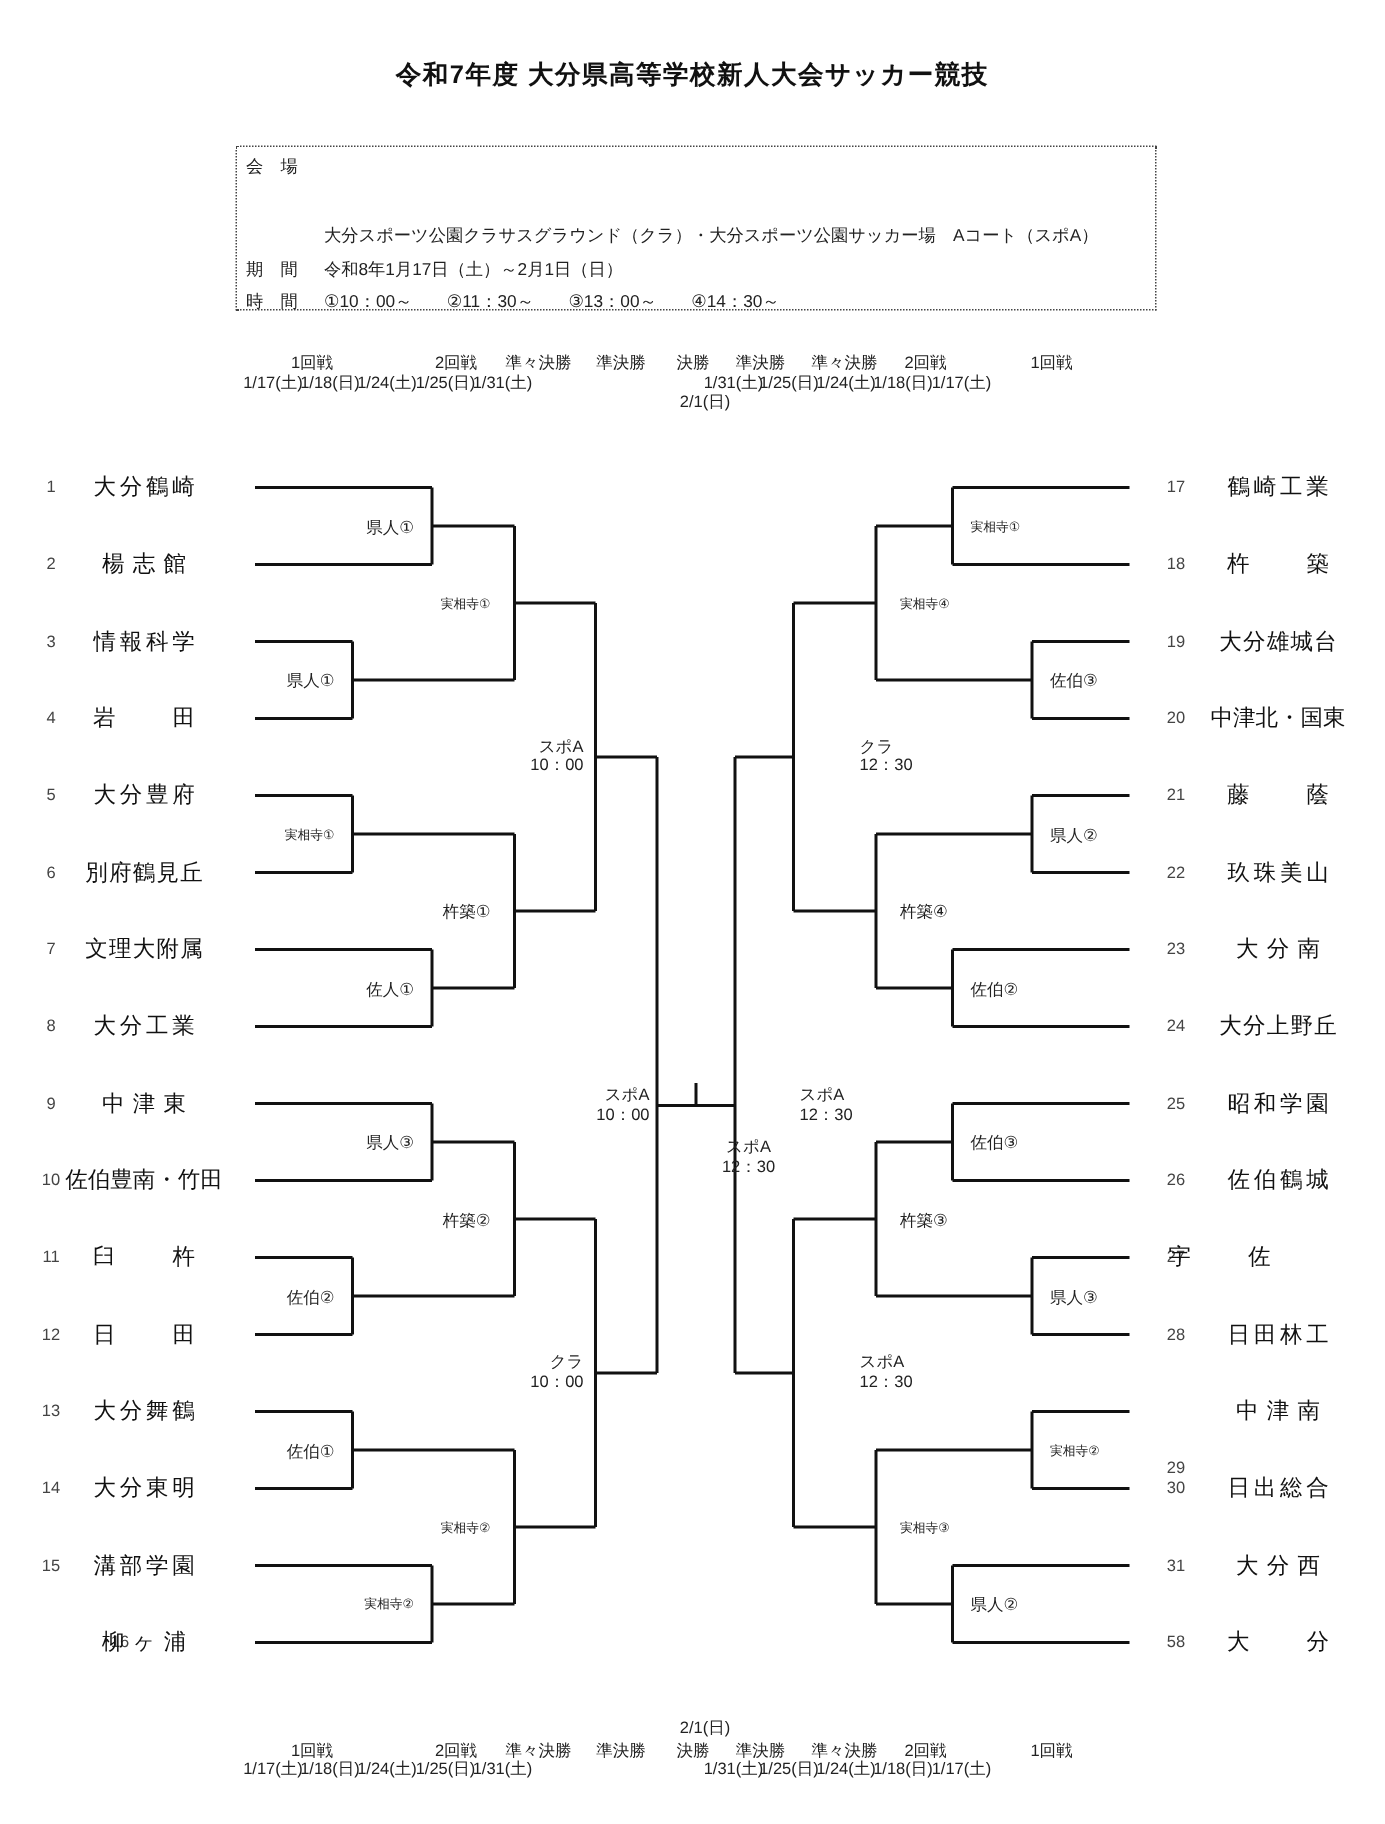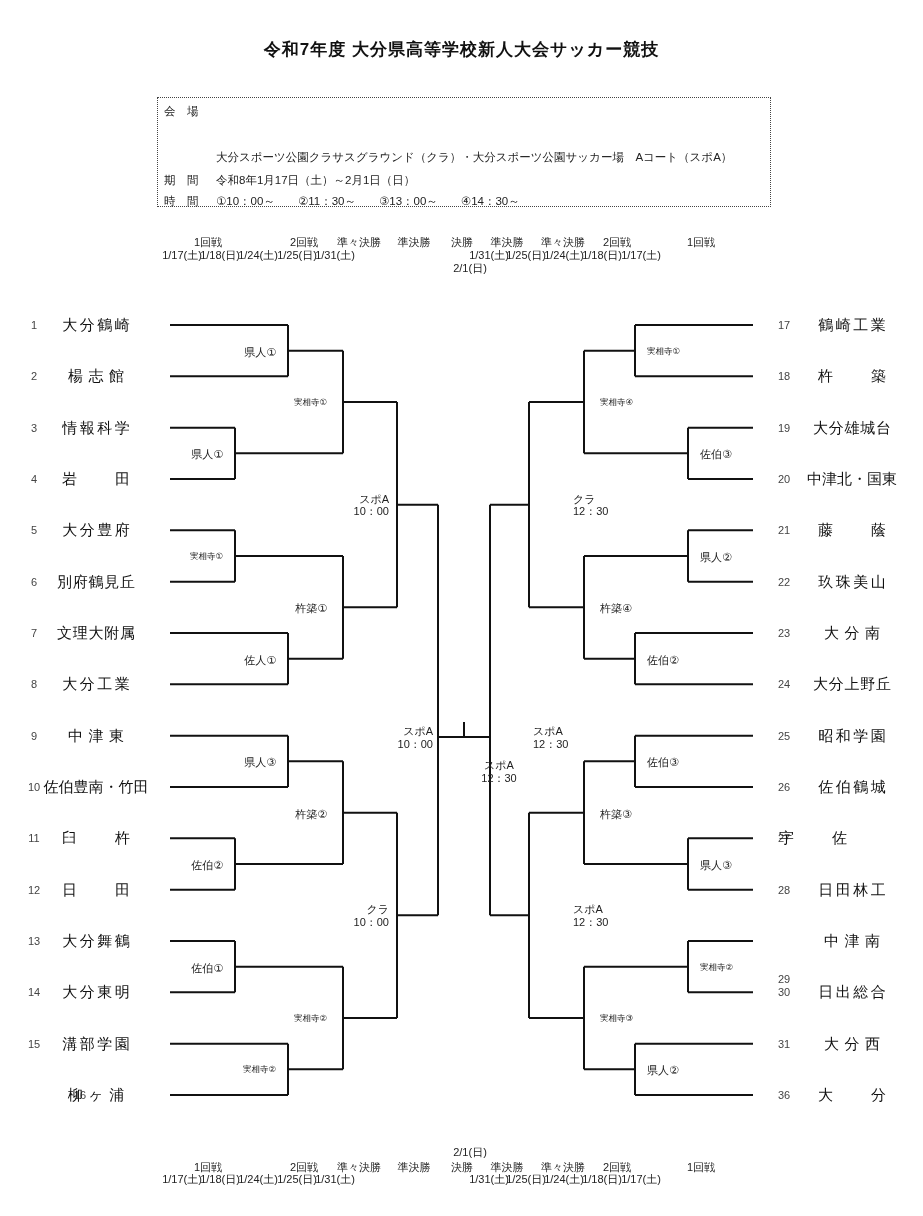--- a/index.html
+++ b/index.html
@@ -96,21 +96,21 @@
     <div class="tnum" style="left: 784px; top: 838.333px;">27</div>
     <div class="tname" style="letter-spacing: 38px; padding-left: 38px; left: 813px; top: 838.333px; text-align: right;">宇佐</div>
     <div class="tnum" style="left: 784px; top: 889.667px;">28</div>
     <div class="tname" style="letter-spacing: 2.5px; padding-left: 2.5px; left: 852px; top: 889.667px;">日田林工</div>
     <div class="tnum" style="left: 784px; top: 979px;">29</div>
     <div class="tname" style="letter-spacing: 5.5px; padding-left: 5.5px; left: 852px; top: 941px;">中津南</div>
     <div class="tnum" style="left: 784px; top: 992.333px;">30</div>
     <div class="tname" style="letter-spacing: 2.5px; padding-left: 2.5px; left: 852px; top: 992.333px;">日出総合</div>
     <div class="tnum" style="left: 784px; top: 1043.67px;">31</div>
     <div class="tname" style="letter-spacing: 5.5px; padding-left: 5.5px; left: 852px; top: 1043.67px;">大分西</div>
-    <div class="tnum" style="left: 784px; top: 1095px;">36</div>
+    <div class="tnum" style="left: 784px; top: 1095px;">58</div>
     <div class="tname" style="letter-spacing: 38px; padding-left: 38px; left: 852px; top: 1095px;">大分</div>
     <svg width="923" height="1216">
       <line x1="170" y1="325" x2="288" y2="325" stroke="#111" stroke-width="2"></line>
       <line x1="170" y1="376.3333333333333" x2="288" y2="376.3333333333333" stroke="#111" stroke-width="2"></line>
       <line x1="288" y1="325" x2="288" y2="376.3333333333333" stroke="#111" stroke-width="2"></line>
       <line x1="288" y1="350.66666666666663" x2="343" y2="350.66666666666663" stroke="#111" stroke-width="2"></line>
       <line x1="170" y1="427.6666666666667" x2="235" y2="427.6666666666667" stroke="#111" stroke-width="2"></line>
       <line x1="170" y1="479" x2="235" y2="479" stroke="#111" stroke-width="2"></line>
       <line x1="235" y1="427.6666666666667" x2="235" y2="479" stroke="#111" stroke-width="2"></line>
       <line x1="235" y1="453.33333333333337" x2="343" y2="453.33333333333337" stroke="#111" stroke-width="2"></line>

